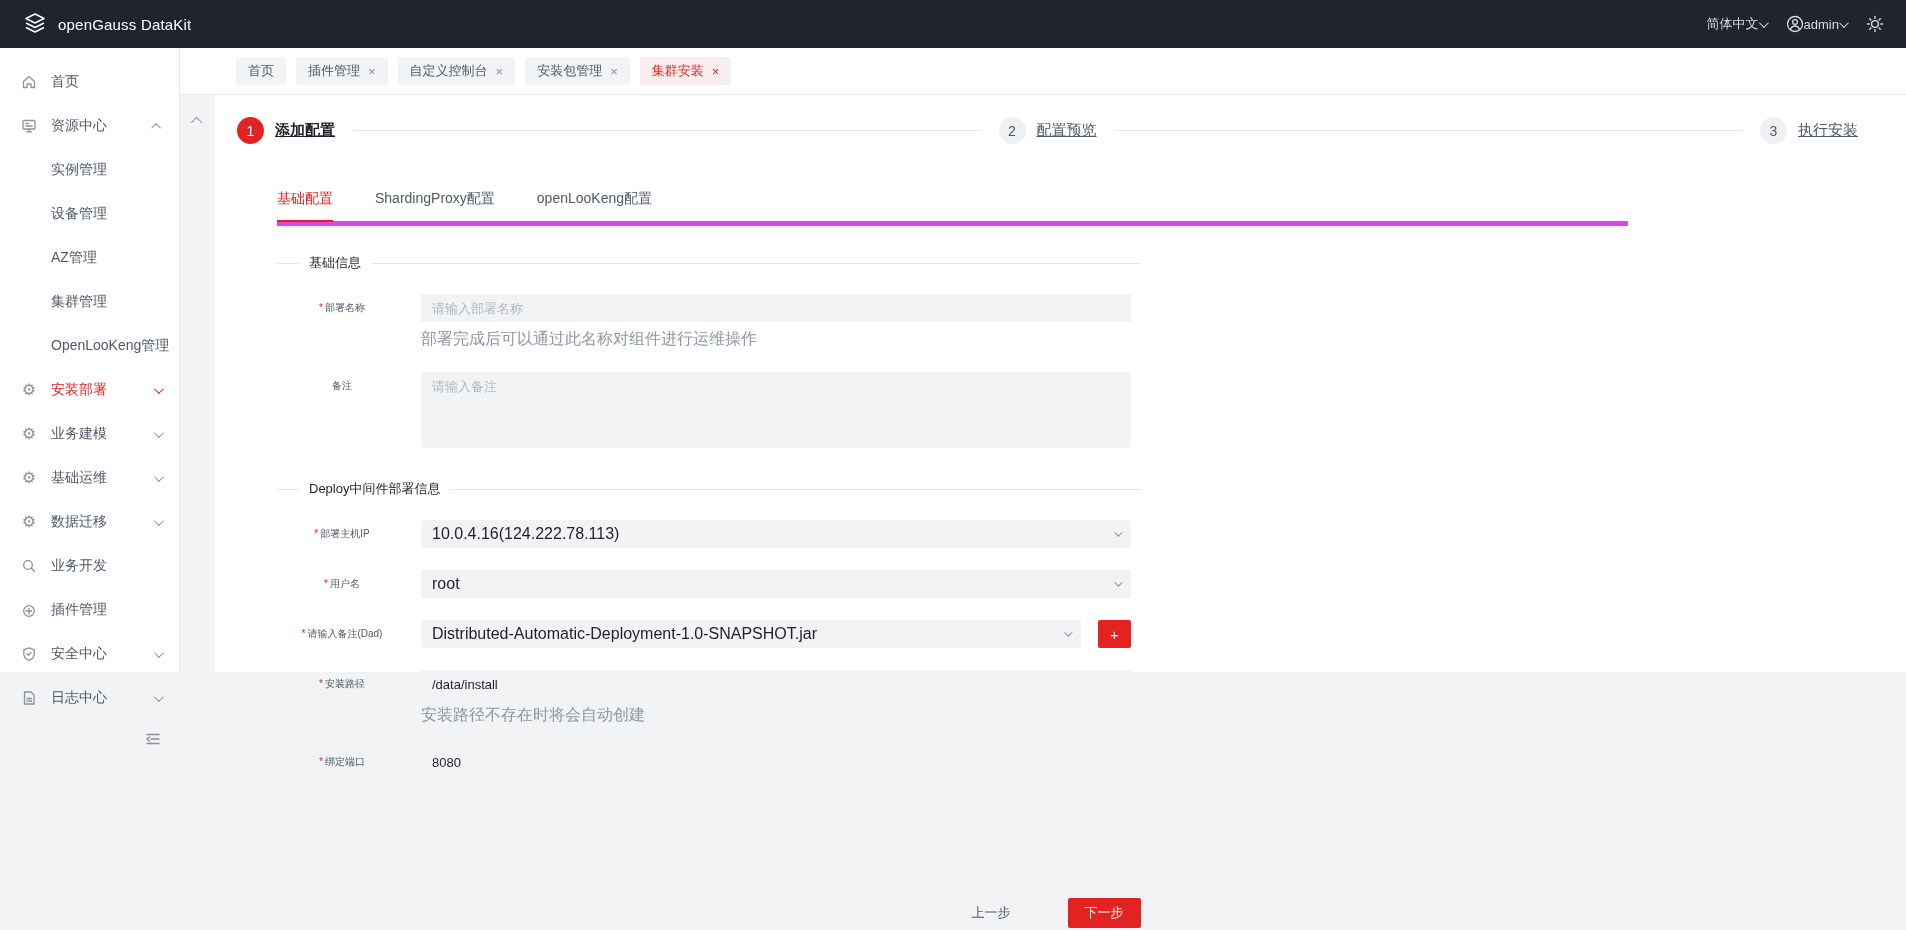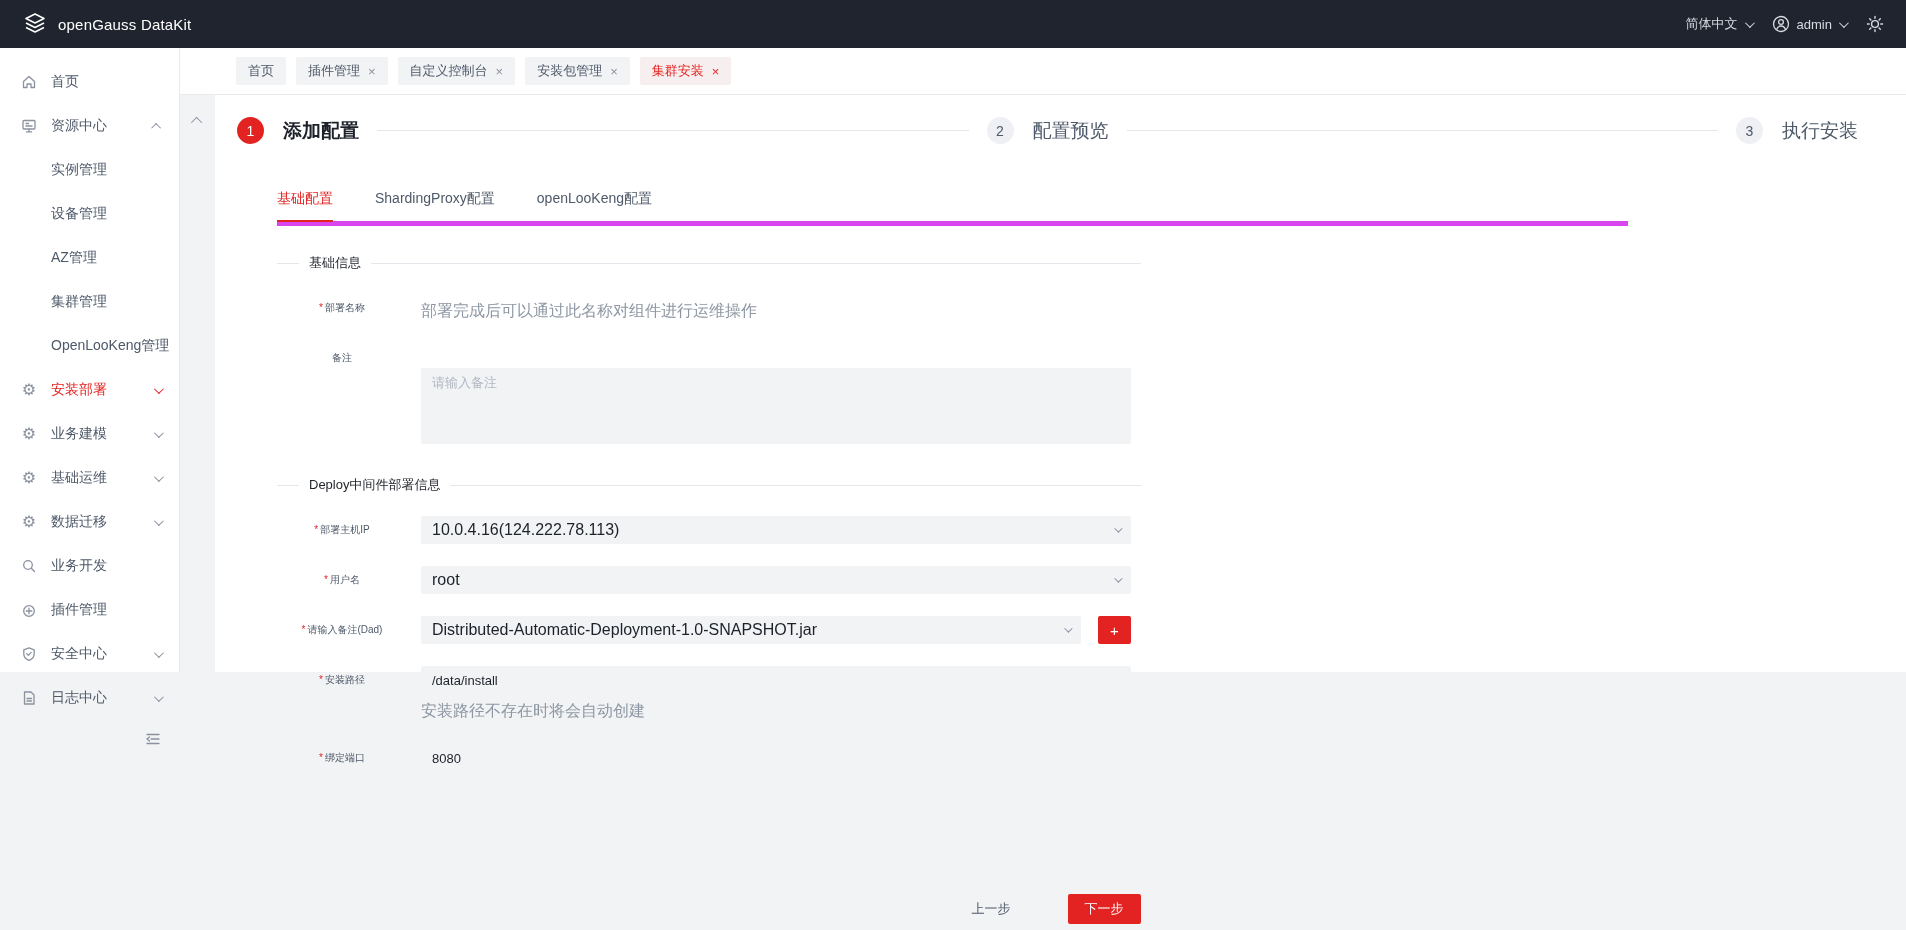--- a/index.html
+++ b/index.html
@@ -4,21 +4,21 @@
 <style>
   * { box-sizing: border-box; margin: 0; padding: 0; }
   html,body { width: 1906px; height: 930px; overflow: hidden; }
   body { font-family: "Liberation Sans", "DejaVu Sans", sans-serif; background: #f2f3f5; color: #1d2129; }
 
   
   .header { height: 48px; background: #20242e; display: flex; align-items: center; padding: 0 22px; }
   .logo { display: flex; align-items: center; }
   .header-title { color: #ffffff; font-size: 15px; margin-left: 10px; letter-spacing: .2px; }
   .header-right { margin-left: auto; display: flex; align-items: center; gap: 20px; color: #d6dae2; font-size: 13px; }
-  .hr-group { display: flex; align-items: center; gap: 7px; cursor: pointer; }
+  .hr-group { display: flex; align-items: center; cursor: pointer; }
   .chev { display: inline-block; width: 7px; height: 7px; border-right: 1.4px solid currentColor; border-bottom: 1.4px solid currentColor; }
   .chev.down { transform: rotate(45deg) translateY(-2px); }
   .chev.up { transform: rotate(-135deg) translateY(-2px); }
 
   
   .layout { display: flex; height: 624px; }
 
   
   .sidebar { width: 180px; background: #fff; border-right: 1px solid #e8eaee; display: flex; flex-direction: column; padding-top: 12px; flex: none; }
   .side-item { height: 44px; display: flex; align-items: center; padding: 0 18px 0 20px; font-size: 14px; color: #4e5969; cursor: pointer; flex: none; }
@@ -44,21 +44,21 @@
   .gutter .chev { color: #8a919f; width: 8px; height: 8px; }
   .panel { flex: 1; background: #fff; padding: 22px 48px 0 22px; min-width: 0; }
 
   
   .steps { display: flex; align-items: center; }
   .seg { flex: 1; display: flex; align-items: center; }
   .seg.last { flex: none; }
   .step-circle { width: 27px; height: 27px; border-radius: 50%; display: flex; align-items: center; justify-content: center; font-size: 14px; flex: none; }
   .step-circle.active { background: #e32322; color: #fff; }
   .step-circle.pending { background: #eef0f3; color: #4e5969; }
-  .step-label { margin-left: 19px; font-size: 19px; color: #4e5969; white-space: nowrap; }
+  .step-label { margin-left: 11px; font-size: 15px; color: #4e5969; white-space: nowrap; text-decoration: underline; }
   .step-label.active { color: #1d2129; font-weight: bold; }
   .step-line { flex: 1; height: 1px; background: #e5e6eb; margin: 0 18px; }
 
   
   .ctabs { margin: 46px 0 0 40px; display: flex; gap: 42px; border-bottom: 5px solid #d946ef; width: 1351px; }
   .ctab { padding-bottom: 13px; font-size: 14px; color: #4e5969; cursor: pointer; position: relative; }
   .ctab.active { color: #e32322; }
   .ctab.active::after { content: ""; position: absolute; left: 0; right: 0; bottom: -1px; height: 2px; background: #e32322; }
 
   
@@ -66,21 +66,21 @@
   .section-divider { display: flex; align-items: center; width: 864px; margin: 28px 0 22px; font-size: 13px; color: #1d2129; white-space: nowrap; }
   .section-divider::before { content: ""; width: 22px; height: 1px; background: #e5e6eb; margin-right: 10px; flex: none; }
   .section-divider::after { content: ""; flex: 1; height: 1px; background: #e5e6eb; margin-left: 10px; }
 
   .form-row { display: flex; margin-bottom: 22px; }
   .form-label { width: 144px; flex: none; text-align: center; padding-right: 14px; font-size: 10px; color: #4e5969; line-height: 28px; white-space: nowrap; }
   .star { color: #e32322; margin-right: 2px; }
   .form-control { width: 710px; }
   .tbox { width: 100%; height: 28px; background: #f2f3f5; border: none; outline: none; border-radius: 2px; padding: 0 11px; font-size: 13px; color: #1d2129; font-family: inherit; }
   .tbox::placeholder, .tarea::placeholder { color: #b2b8c2; }
-  .tarea { width: 100%; height: 76px; background: #f2f3f5; border: none; outline: none; border-radius: 2px; padding: 6px 11px; font-size: 13px; color: #1d2129; font-family: inherit; resize: none; margin-top: 24px; }
+  .tarea { width: 100%; height: 76px; background: #f2f3f5; border: none; outline: none; border-radius: 2px; padding: 6px 11px; font-size: 13px; color: #1d2129; font-family: inherit; resize: none; }
   .helper { margin-top: 7px; font-size: 16px; color: #8d97a3; }
   .select { height: 28px; background: #f2f3f5; border-radius: 2px; display: flex; align-items: center; padding: 0 11px; font-size: 16px; color: #1d2129; cursor: pointer; }
   .select .val { flex: 1; white-space: nowrap; overflow: hidden; }
   .select .chev { width: 6px; height: 6px; color: #8a919f; }
   .mid-row { display: flex; gap: 17px; align-items: center; }
   .mid-row .select { flex: 1; }
   .add-btn { width: 33px; height: 28px; flex: none; background: #e32322; color: #fff; border: none; border-radius: 2px; font-size: 15px; cursor: pointer; line-height: 1; }
 
   
   .footer-btns { display: flex; justify-content: center; gap: 40px; margin-top: 122px; }
@@ -289,20 +289,21 @@
 
         <div class="form">
 
           <div class="section-divider">
             <span>基础信息</span>
           </div>
 
           <div class="form-row">
             <div class="form-label"><span class="star">*</span><span>部署名称</span></div>
             <div class="form-control">
+              <input class="tbox" type="text" placeholder="请输入部署名称" style="">
               <div class="helper">部署完成后可以通过此名称对组件进行运维操作</div>
             </div>
           </div>
 
           <div class="form-row">
             <div class="form-label"><span>备注</span></div>
             <div class="form-control">
               <textarea class="tarea" placeholder="请输入备注" style=""></textarea>
             </div>
           </div>

